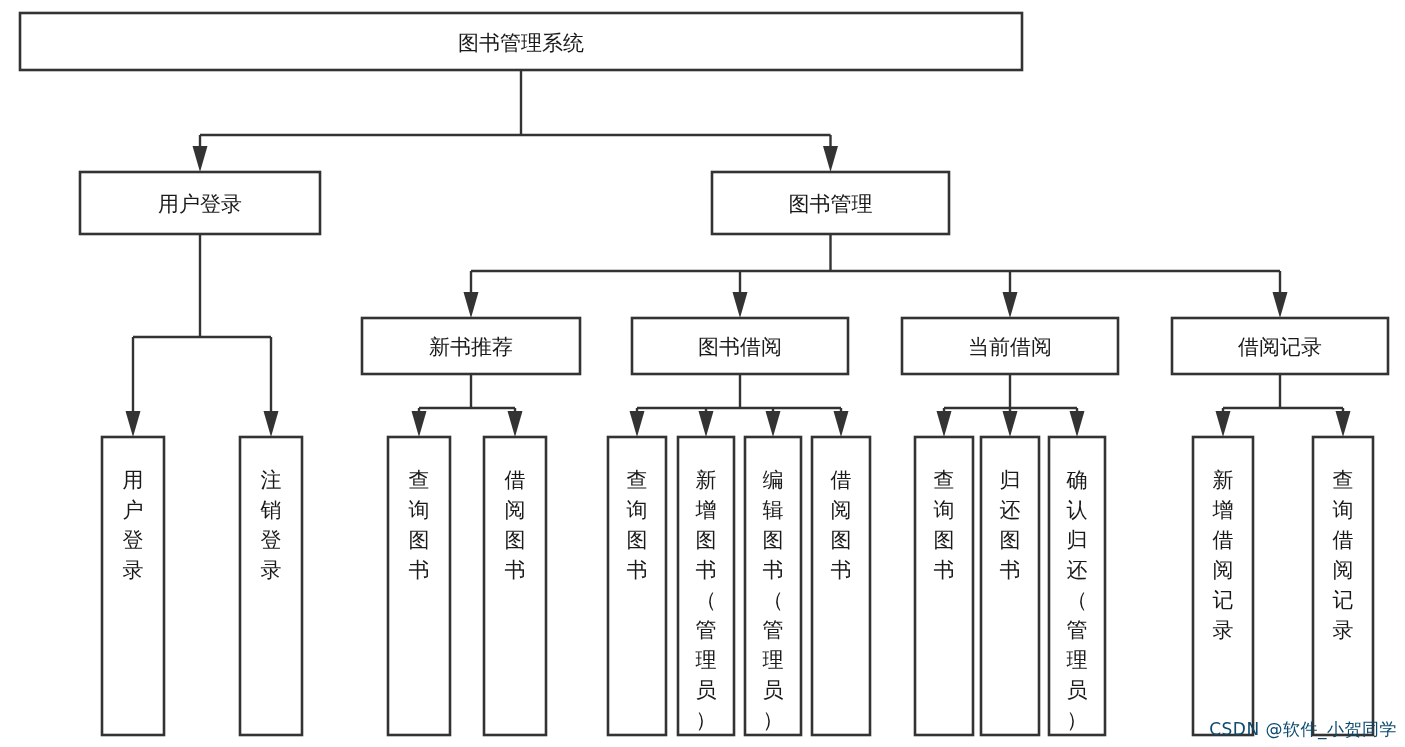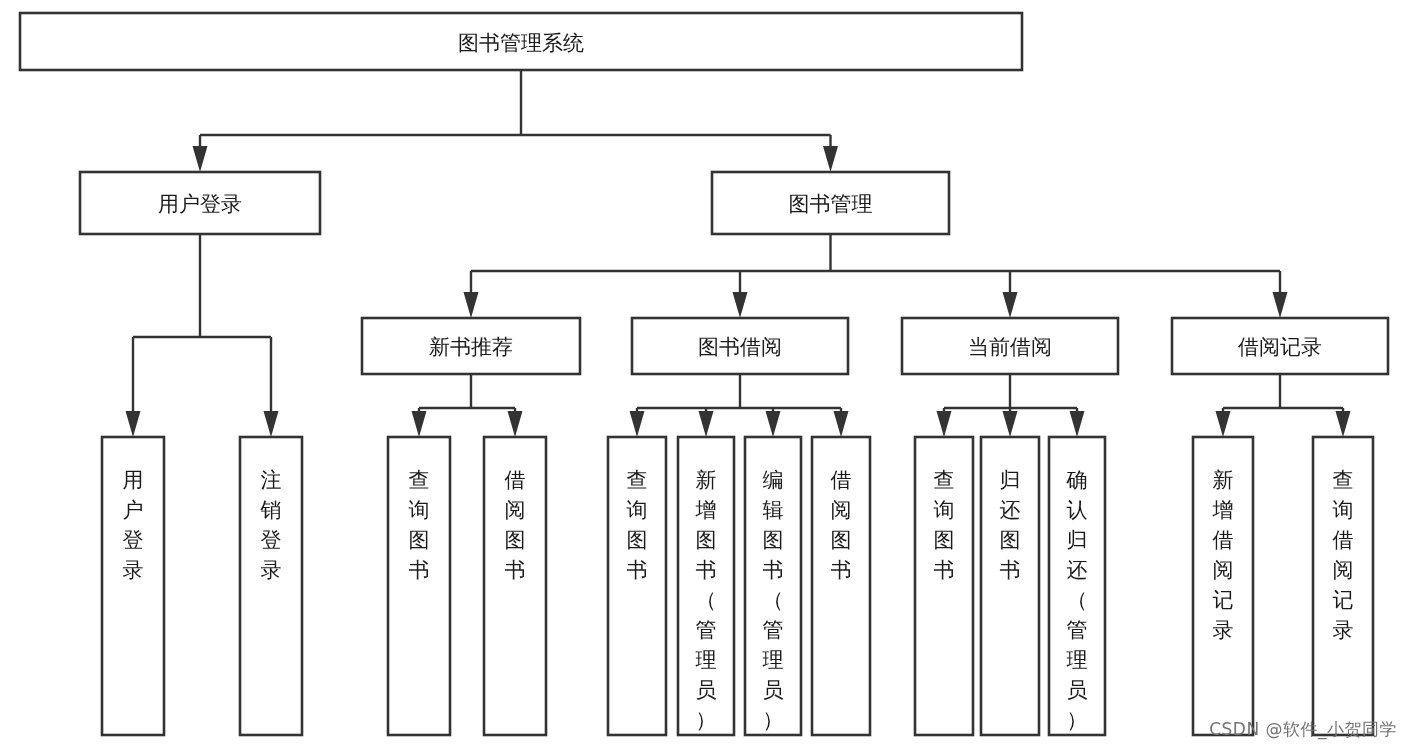--- a/index.html
+++ b/index.html
@@ -55,21 +55,21 @@
     font-size: 21px;
     fill: #1a1a1a;
     text-anchor: middle;
   }
   .watermark-text {
     position: absolute;
     right: 8px;
     bottom: 6px;
     font-family: "DejaVu Sans", "Liberation Sans", sans-serif;
     font-size: 17px;
-    color: #737373;
+    color: #0c4a6e;
     letter-spacing: 0.5px;
     white-space: nowrap;
     user-select: none;
   }
 </style>
 </head>
 <body>
 
 <div id="diagram-root">
   <svg id="flow-svg" viewBox="0 0 1405 747">

